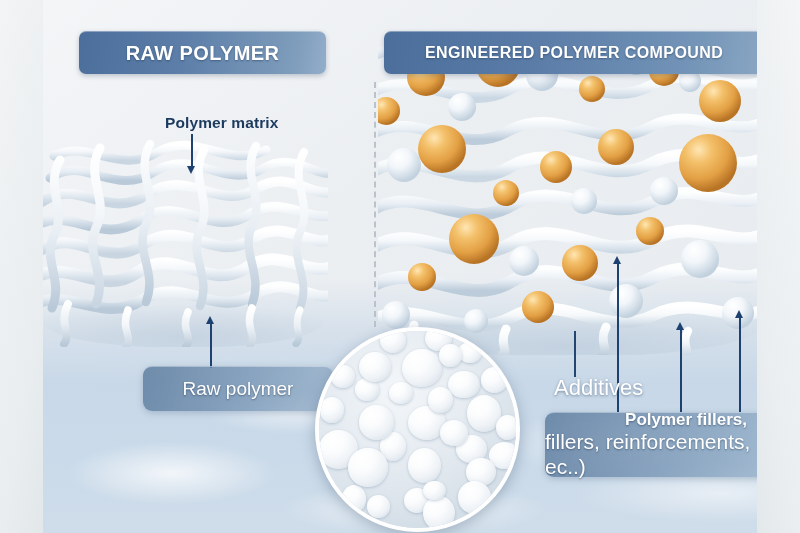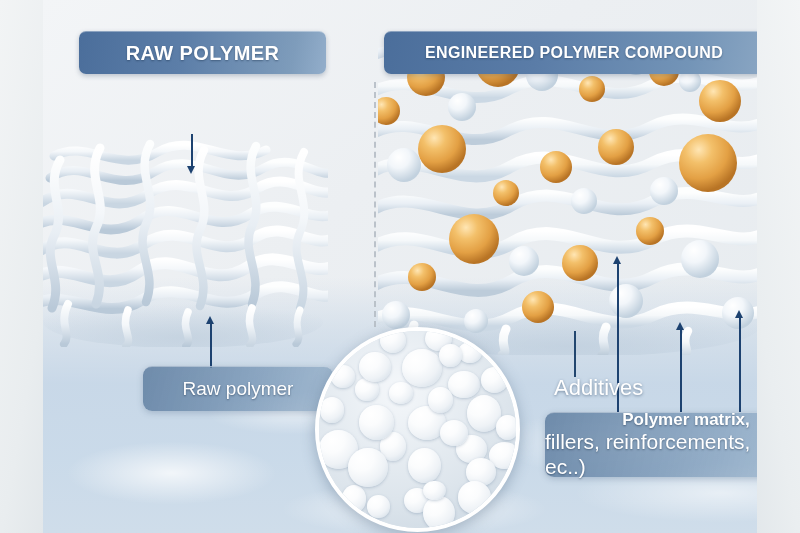--- a/index.html
+++ b/index.html
@@ -276,20 +276,21 @@
           <path d="M36,310 C28,326 40,332 32,340" stroke="url(#strandR2)" stroke-width="9"></path>
           <path d="M128,314 C120,330 132,336 124,340" stroke="url(#strandR)" stroke-width="9"></path>
           <path d="M228,312 C220,328 232,334 224,340" stroke="url(#strandR2)" stroke-width="9"></path>
           <path d="M310,316 C302,330 314,336 306,340" stroke="url(#strandR)" stroke-width="8.5"></path>
         </g>
       </svg>
     </div>
 
     <div class="divider"></div>
 
+    <div class="lbl-polymer-matrix">Polymer matrix</div>
 
     <div class="arrow down" style="left:148px;top:134px;width:9px;height:40px;">
       <div class="stem" style="height:34px;"></div>
       <div class="head"></div>
     </div>
 
     <div class="arrow up" style="left:167px;top:316px;width:9px;height:52px;">
       <div class="stem" style="top:6px;height:46px;"></div>
       <div class="head"></div>
     </div>
@@ -309,21 +310,21 @@
     <div class="arrow up" style="left:637px;top:322px;width:9px;height:90px;">
       <div class="stem" style="top:7px;height:83px;"></div>
       <div class="head"></div>
     </div>
     <div class="arrow up" style="left:696px;top:310px;width:9px;height:102px;">
       <div class="stem" style="top:7px;height:95px;"></div>
       <div class="head"></div>
     </div>
 
     <div class="callout callout-matrix">
-      <div class="cm-line1">Polymer matrix,</div>
+      <div class="cm-line1">Polymer fillers,</div>
       <div class="cm-line2">fillers, reinforcements, ec..)</div>
     </div>
 
     <div class="banner banner-raw">
       <span>RAW POLYMER</span>
     </div>
     <div class="banner banner-eng">
       <span>ENGINEERED POLYMER COMPOUND</span>
     </div>
 

